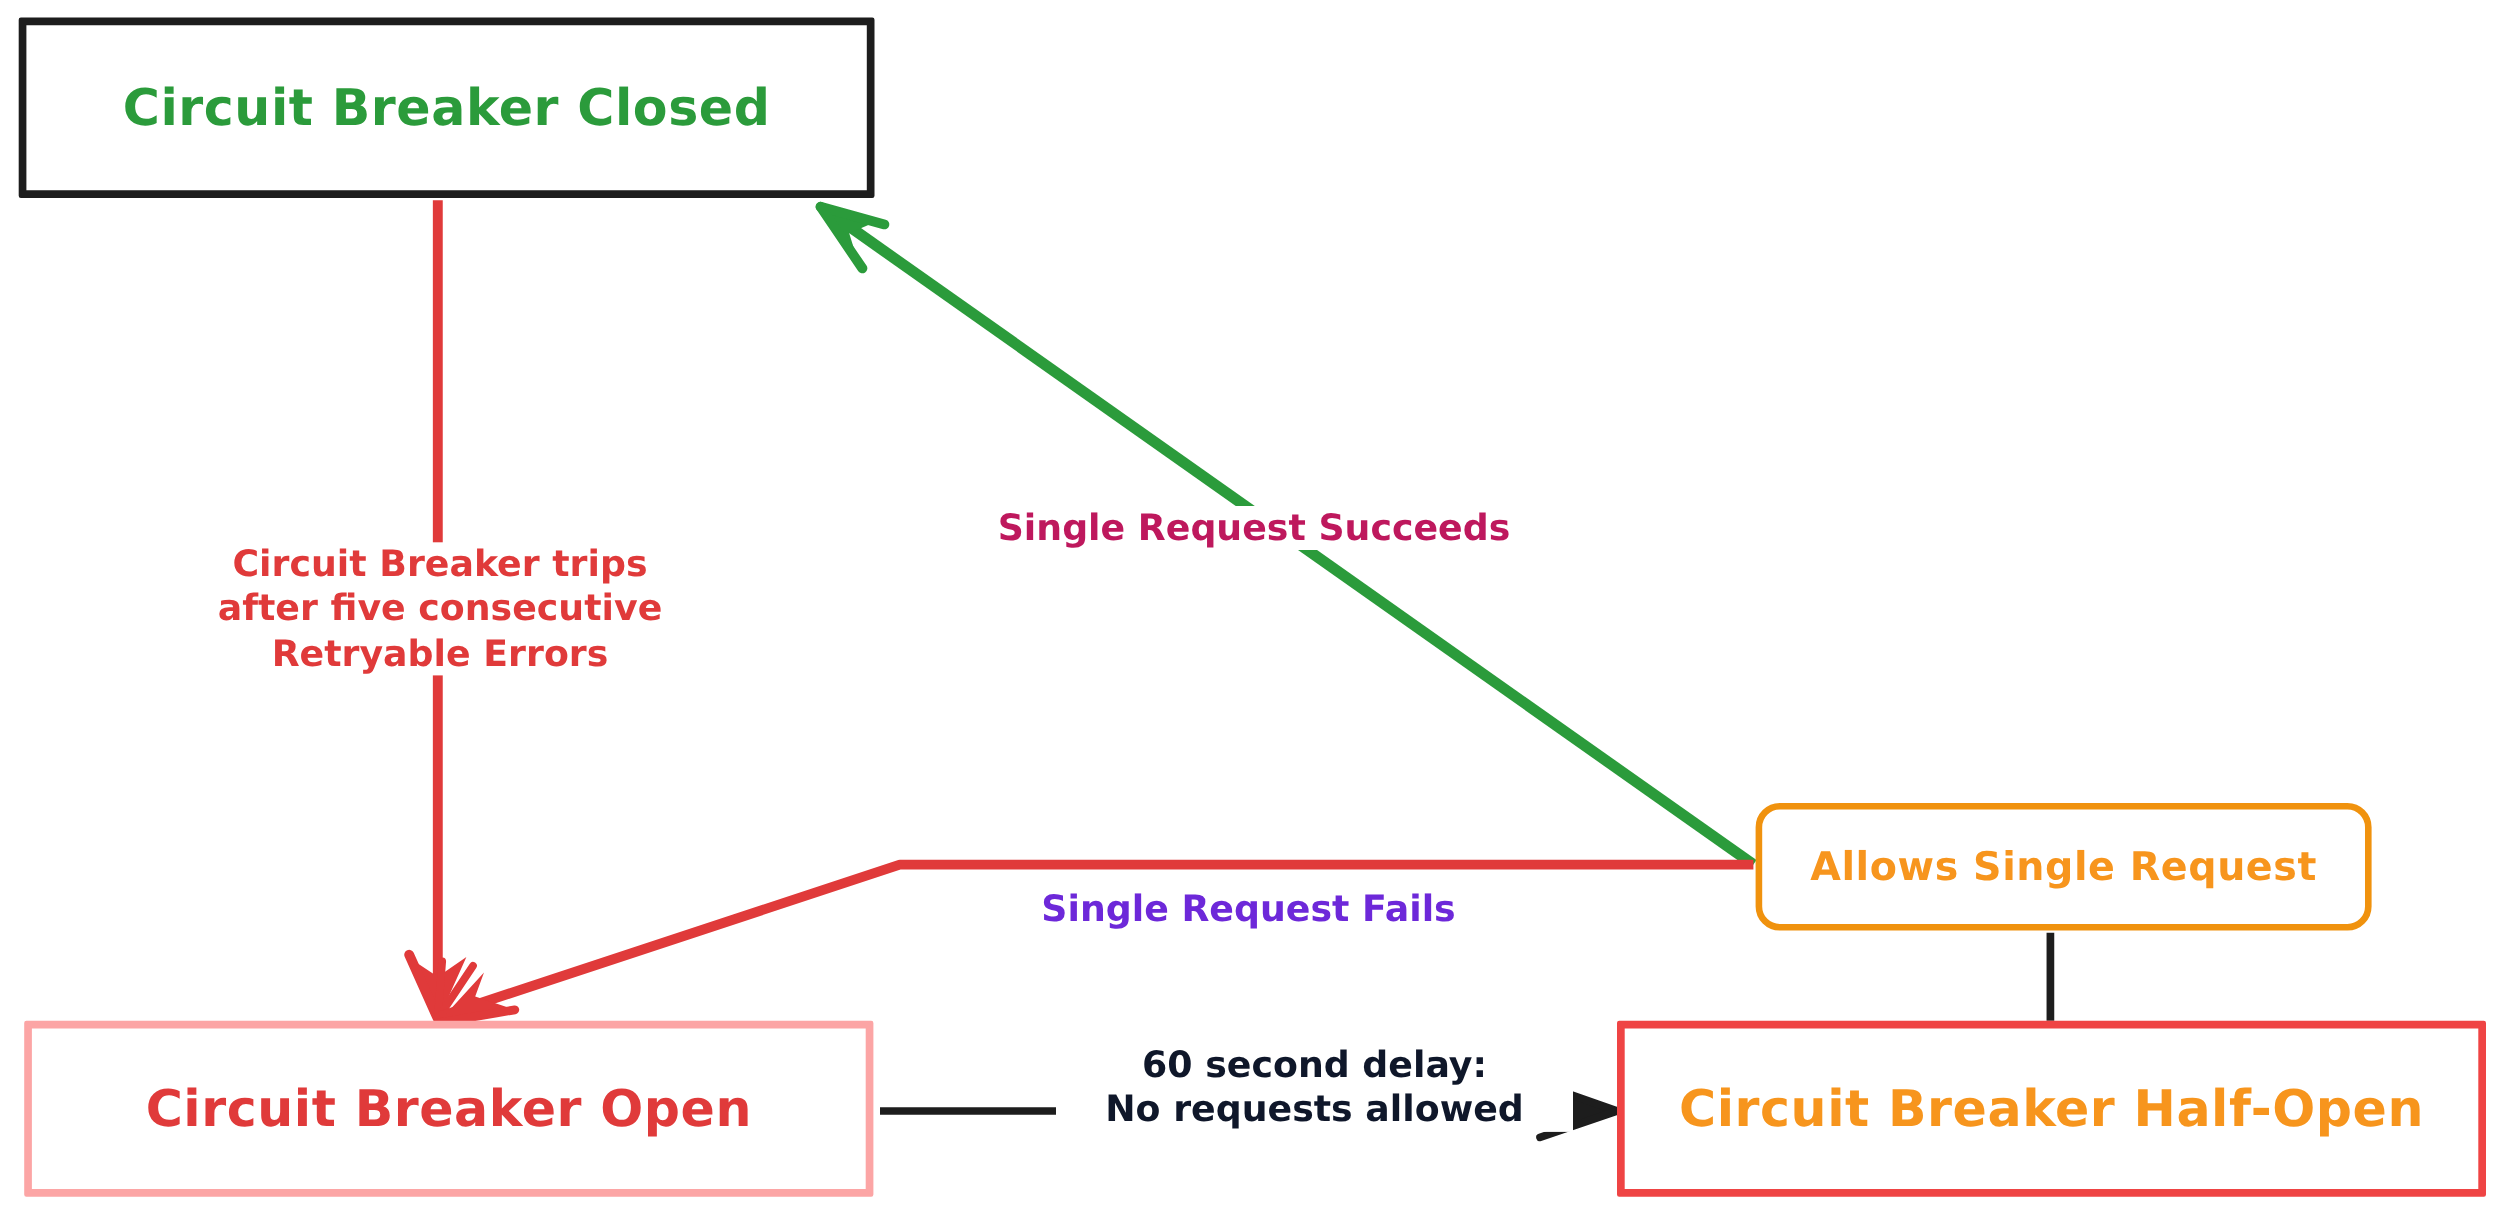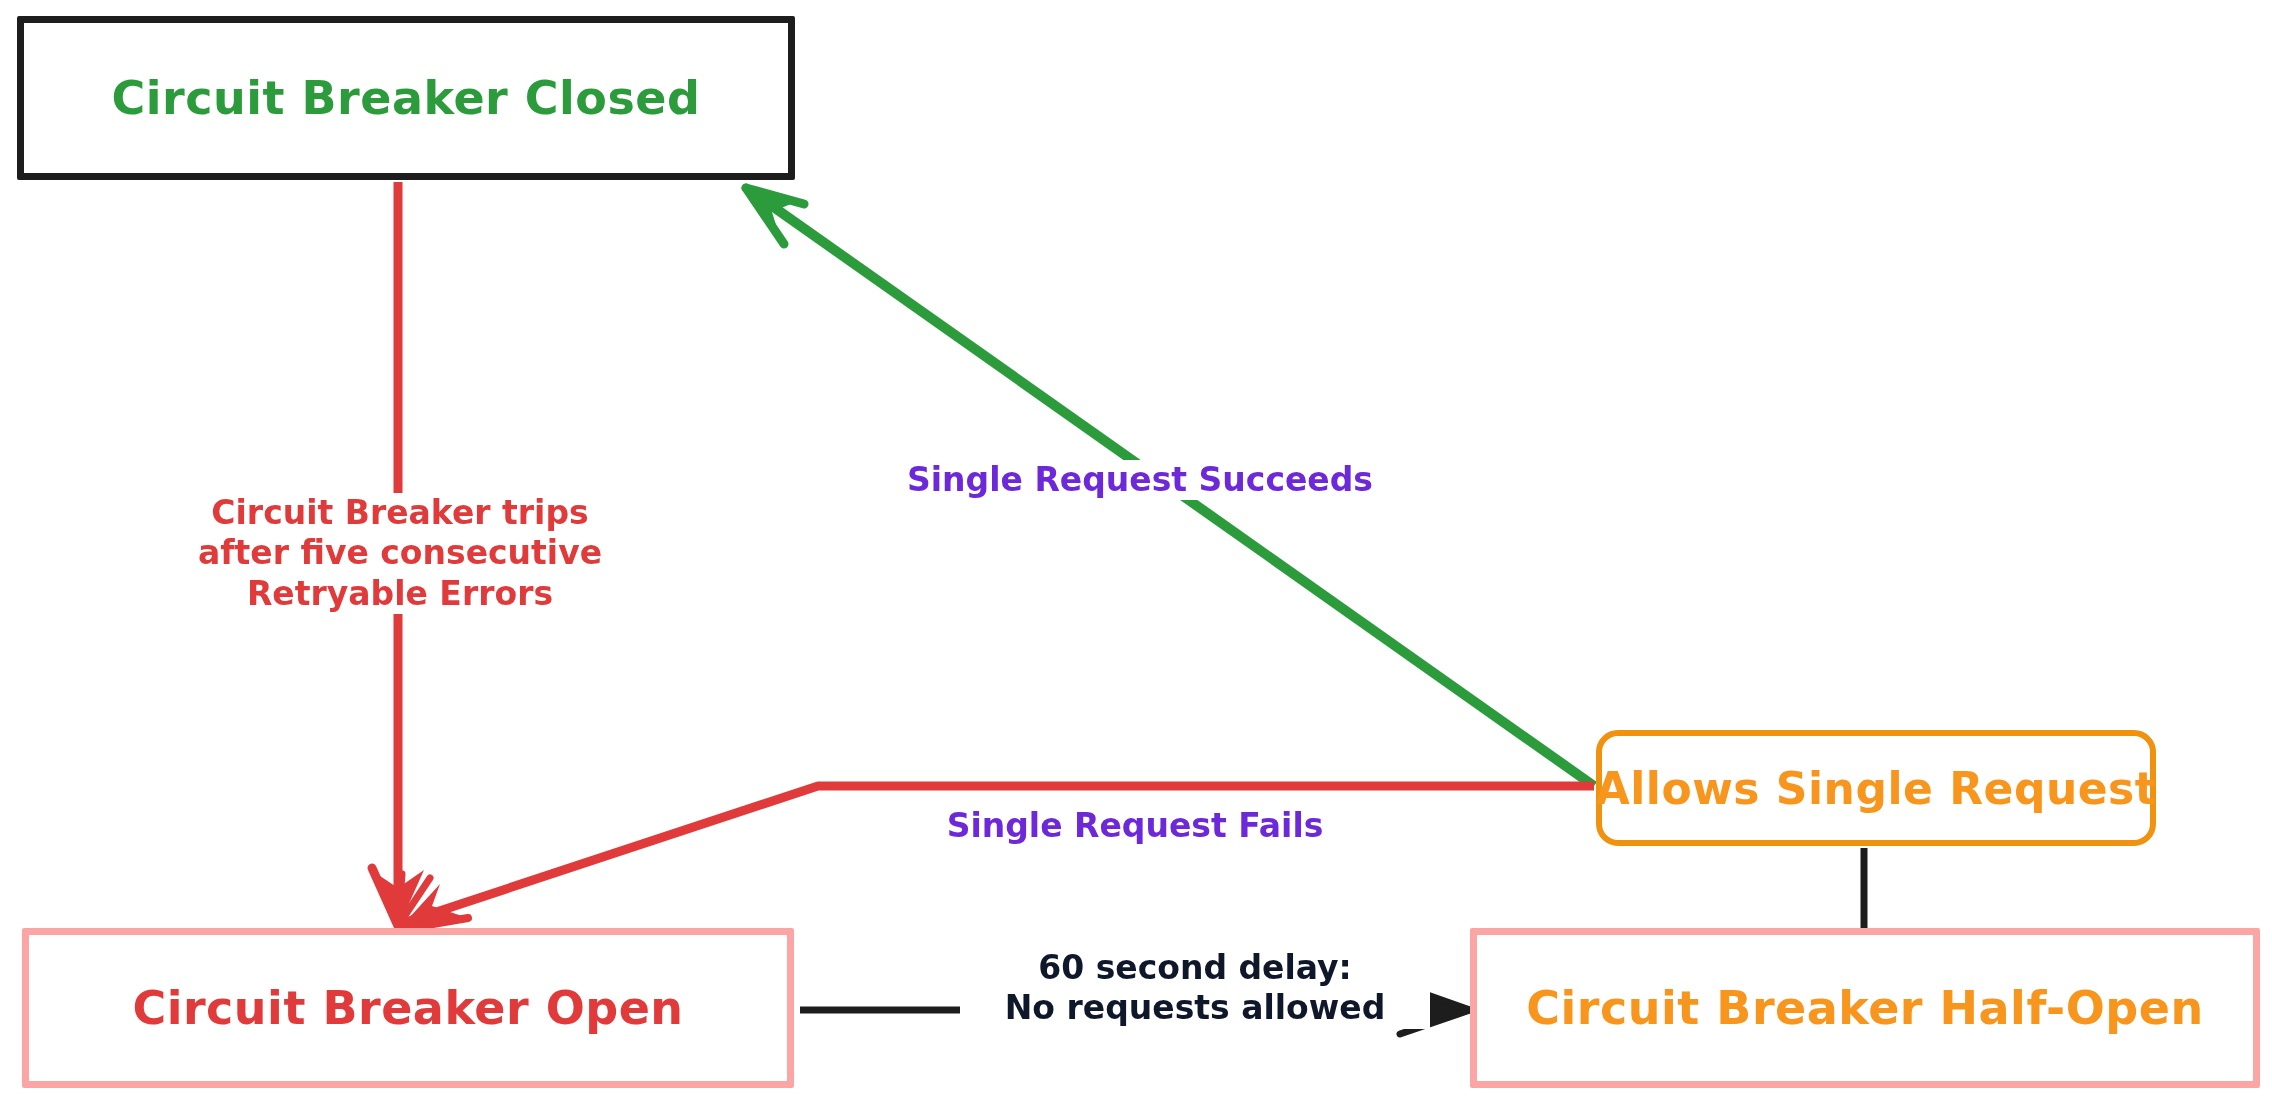--- a/index.html
+++ b/index.html
@@ -58,37 +58,37 @@
   }
   #node-open .node-label {
     color: #e03a3a;
     font-size: 46px;
   }
   #node-half-open {
     left: 1470px;
     top: 928px;
     width: 790px;
     height: 160px;
-    border: 7px solid #fca5a5;
+    border: 7px solid #ef4444;
   }
   #node-half-open .node-label {
     color: #f7951d;
     font-size: 46px;
   }
   #node-allows {
     left: 1596px;
     top: 730px;
     width: 560px;
     height: 116px;
     border: 6px solid #f0920e;
     border-radius: 22px;
   }
   #node-allows .node-label {
     color: #f7951d;
-    font-size: 44px;
+    font-size: 36px;
   }
   .edge-label {
     position: absolute;
     font-family: "DejaVu Sans", sans-serif;
     font-weight: 600;
     text-align: center;
     white-space: pre-line;
     background: #ffffff;
     line-height: 1.22;
     pointer-events: none;
@@ -98,21 +98,21 @@
     top: 477px;
     width: 480px;
     color: #e03a3a;
     font-size: 33px;
     margin-top: 16px;
   }
   #label-succeeds {
     left: 880px;
     top: 460px;
     width: 520px;
-    color: #6d28d9;
+    color: #be185d;
     font-size: 33px;
   }
   #label-fails {
     left: 925px;
     top: 762px;
     width: 420px;
     color: #6d28d9;
     font-size: 33px;
     margin-top: 44px;
   }

